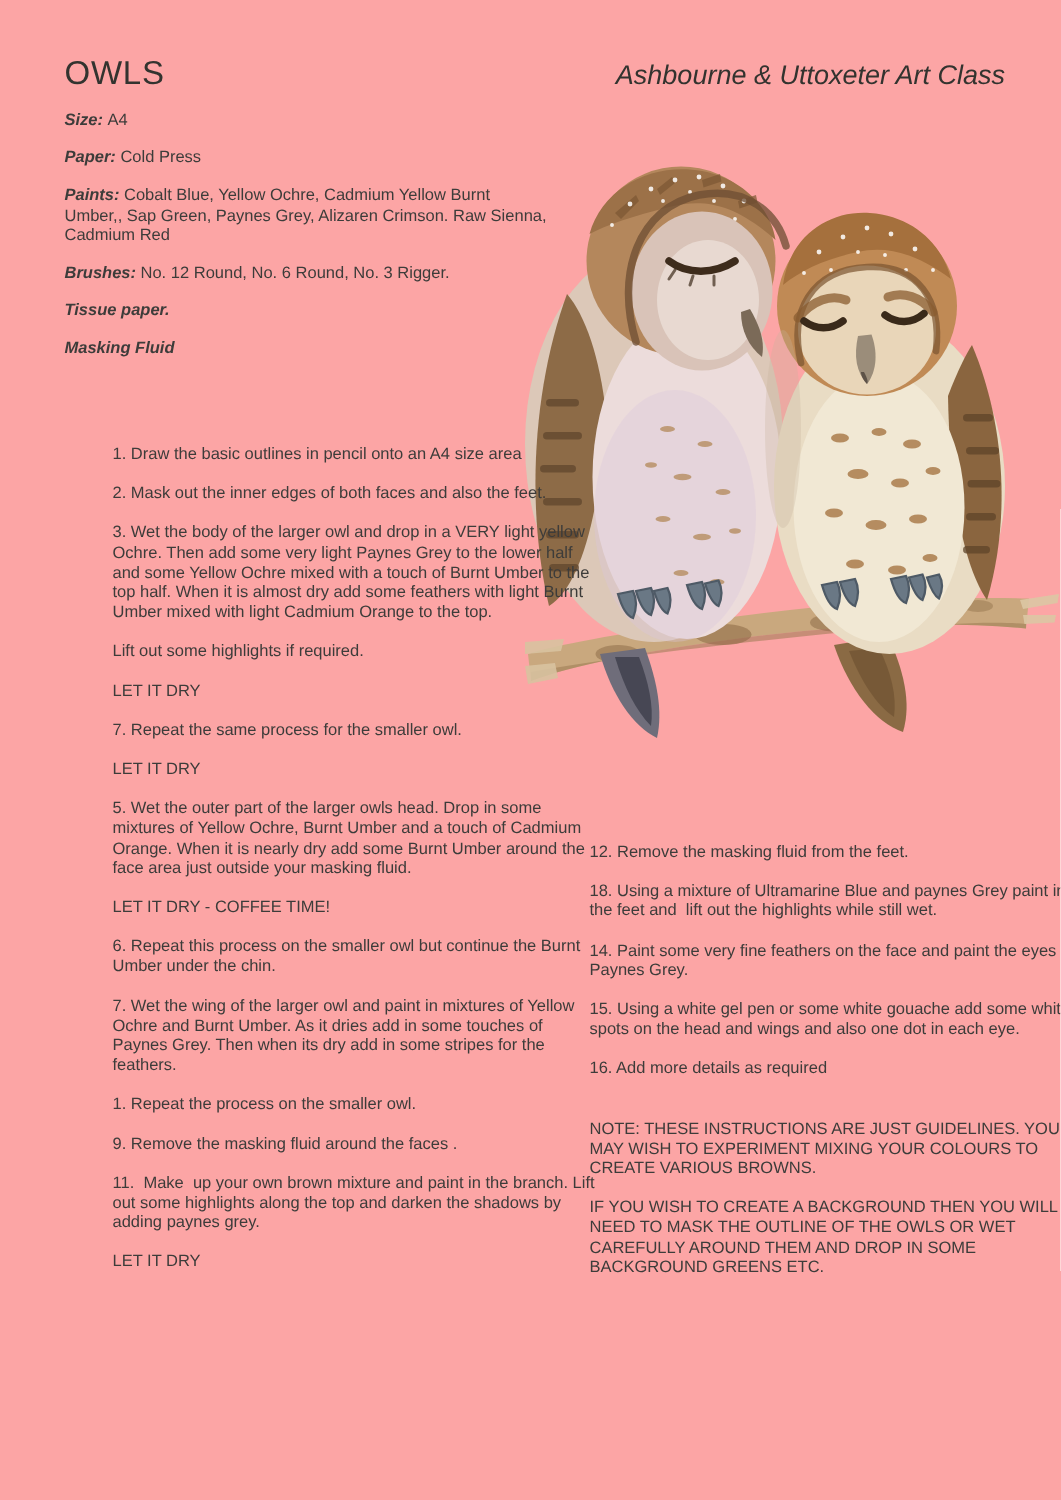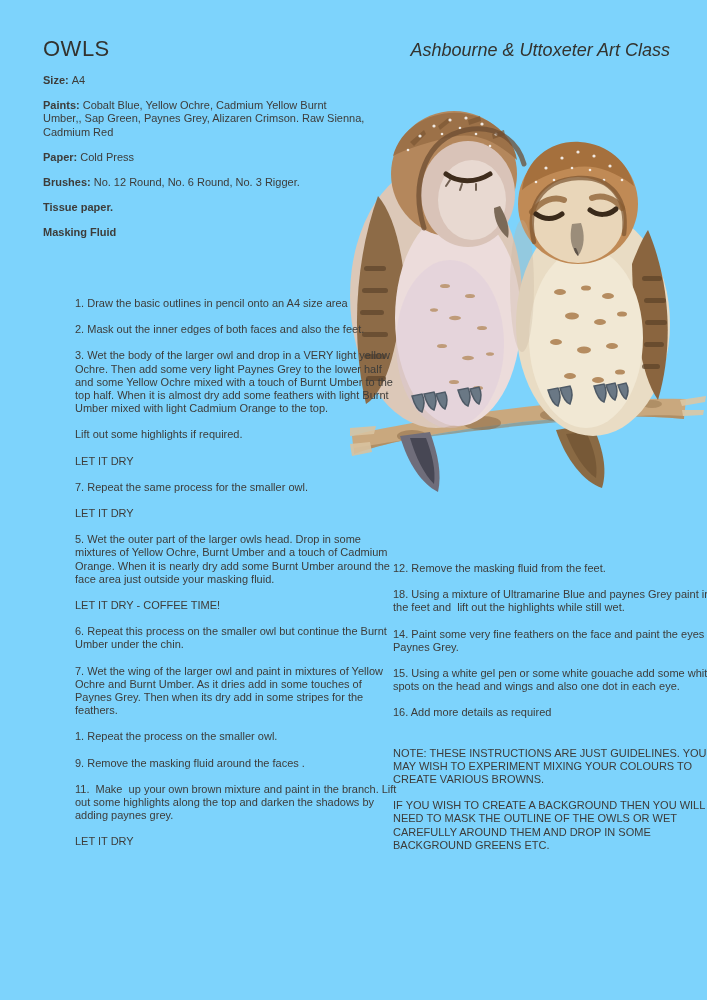--- a/index.html
+++ b/index.html
@@ -1,49 +1,49 @@
 <!DOCTYPE html>
 <html><head>
 <meta charset="utf-8">
 <style>
   html,body{margin:0;padding:0;background:#ffffff;}
   .page{
-    position:relative;width:707px;height:1000px;background:#7dd3fc;
+    position:relative;width:707px;height:1000px;background:#fca5a5;
     font-family:"Liberation Sans",sans-serif;color:#3d3c3a;overflow:hidden;
   }
   .title{
     position:absolute;left:43px;top:36px;font-size:22px;font-weight:400;
     letter-spacing:.5px;color:#33332f;
   }
   .class-name{
     position:absolute;right:37px;top:40px;font-size:18px;font-weight:400;color:#33332f;font-style:italic;
   }
   .materials{position:absolute;left:43px;top:74px;width:324px;font-size:11px;line-height:13.2px;}
   .materials p{margin:0 0 12px;white-space:pre-wrap;}
-  .lbl{font-weight:bold;margin-right:3px;}
+  .lbl{font-weight:bold;margin-right:3px;font-style:italic;}
   .col{position:absolute;font-size:11px;line-height:13.2px;margin-left:32px;}
   .col p{margin:0 0 13px;white-space:pre-wrap;}
   .left-col{left:43px;top:297px;width:326px;}
   .right-col{left:361px;top:562px;width:334px;}
   .note-gap{margin-top:27px !important;}
   .owl-fig{position:absolute;left:350px;top:96px;width:357px;height:470px;margin:0;}
   .owl-fig svg{display:block;width:100%;height:100%;}
 </style>
 </head>
 <body>
 
 <div class="page">
 
   <div class="title">OWLS</div>
   <div class="class-name">Ashbourne &amp; Uttoxeter Art Class</div>
 
   <div class="materials">
     <p><span class="lbl">Size:</span><span>A4</span></p>
+    <p><span class="lbl">Paper:</span><span>Cold Press</span></p>
     <p><span class="lbl">Paints:</span><span>Cobalt Blue, Yellow Ochre, Cadmium Yellow Burnt Umber,, Sap Green, Paynes Grey, Alizaren Crimson. Raw Sienna, Cadmium Red</span></p>
-    <p><span class="lbl">Paper:</span><span>Cold Press</span></p>
     <p><span class="lbl">Brushes:</span><span>No. 12 Round, No. 6 Round, No. 3 Rigger.</span></p>
     <p><span class="lbl">Tissue paper.</span></p>
     <p><span class="lbl">Masking Fluid</span></p>
   </div>
 
   <figure class="owl-fig">
     <svg viewBox="0 0 357 470" xmlns="http://www.w3.org/2000/svg">
 
       <g>
         <path d="M 2 340 C 20 334 60 327 120 318 C 190 308 260 301 336 303 L 334 323 C 270 317 200 322 140 330 C 80 338 30 348 4 358 Z" fill="#c9a87e"></path>

